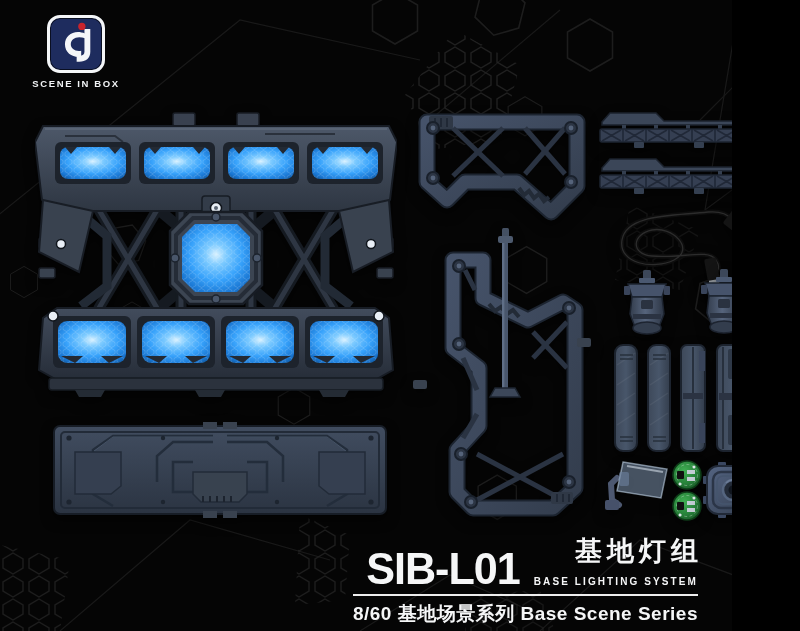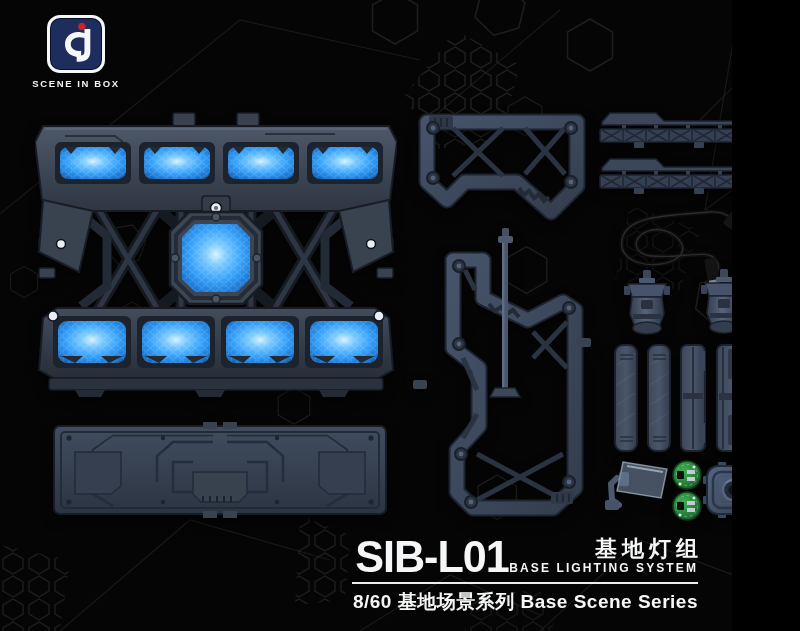--- a/index.html
+++ b/index.html
@@ -18,28 +18,28 @@
   }
   .logo-text{
     display:block;margin-top:5px;color:#f2f4f6;font-size:9.5px;font-weight:bold;
     letter-spacing:1.6px;white-space:nowrap;
   }
   
   .title-block{
     right:34px;top:538px;display:flex;flex-direction:column;align-items:flex-end;
     color:#f5f6f7;
   }
-  .title-row{display:flex;align-items:flex-end;}
+  .title-row{display:flex;align-items:flex-end;gap:14px;}
   .model-code{
     font-size:44px;font-weight:bold;line-height:0.82;letter-spacing:-1px;
     transform:scaleX(0.98);transform-origin:right bottom;
   }
   .cn-col{display:flex;flex-direction:column;align-items:flex-end;}
-  .name-cn{font-size:22px;font-weight:bold;letter-spacing:5px;line-height:1;margin-right:-5px;}
-  .name-en{font-size:12px;font-weight:bold;letter-spacing:2.1px;margin-top:1px;white-space:nowrap;}
+  .name-cn{font-size:27px;font-weight:bold;letter-spacing:5px;line-height:1;margin-right:-5px;}
+  .name-en{font-size:10px;font-weight:bold;letter-spacing:2.1px;margin-top:11px;white-space:nowrap;}
   .title-divider{width:100%;height:2px;background:#ededed;margin:7px 0 5px 0;}
   .series-line{font-size:19px;font-weight:bold;letter-spacing:0.5px;white-space:nowrap;}
   
   .part{filter:drop-shadow(0 5px 6px rgba(0,0,0,0.55));}
 </style>
 </head>
 <body>
 
 <div class="scene">
 

